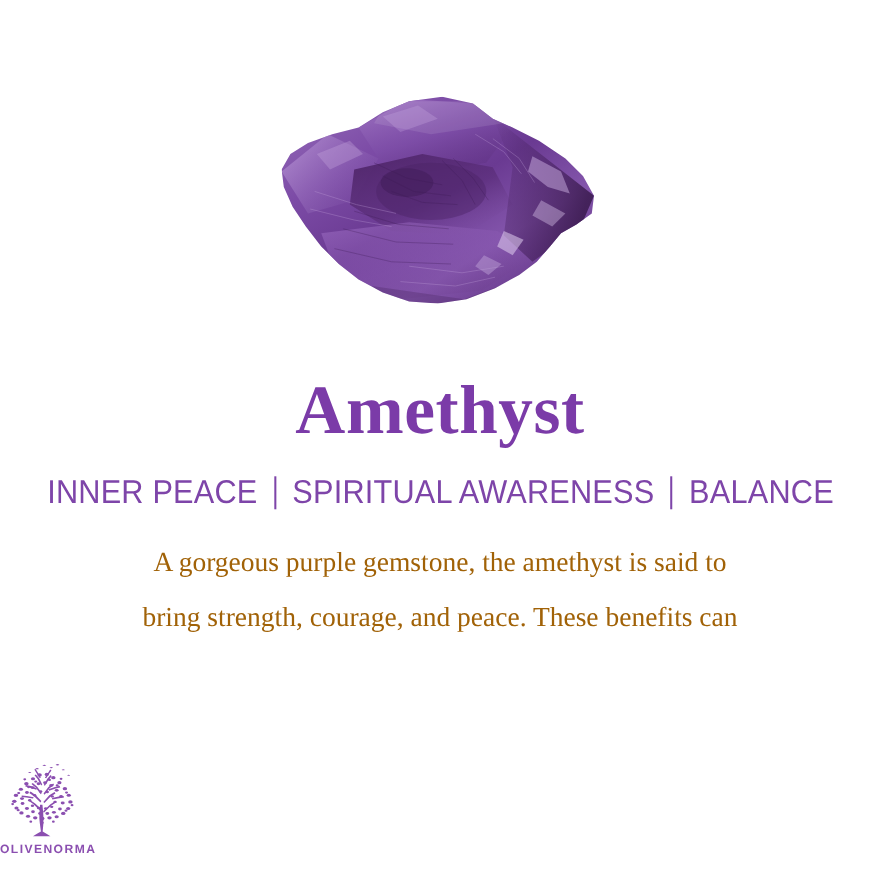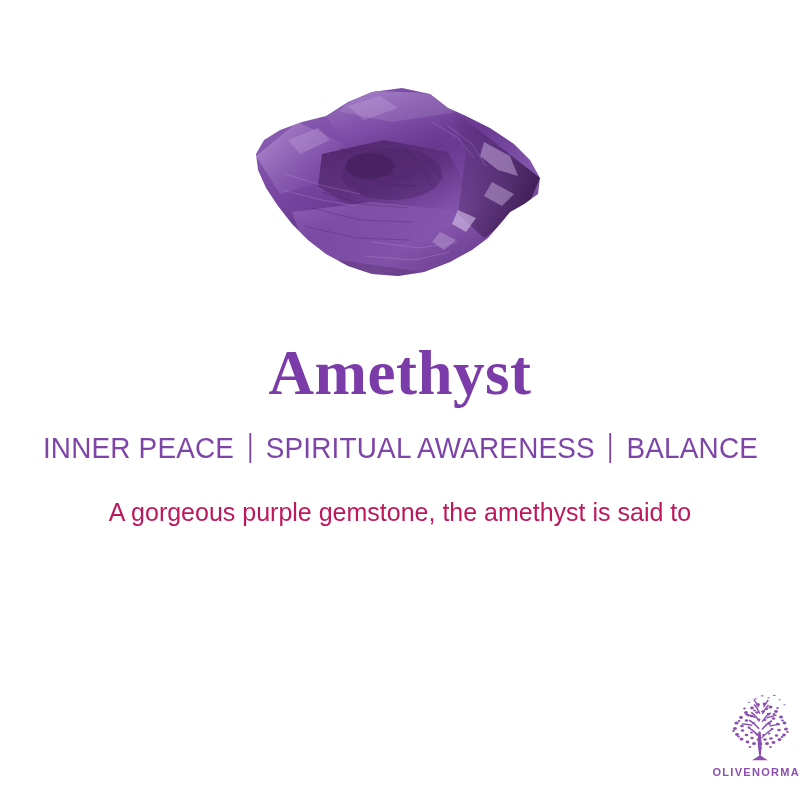--- a/index.html
+++ b/index.html
@@ -80,37 +80,37 @@
     background: #7E45A9;
     margin: 0 14px;
     flex: 0 0 auto;
   }
 
   
   .desc {
     margin-top: 22px;
     width: 720px;
     text-align: center;
-    font-family: Liberation Sans, sans-serif;
+    font-family: Liberation Serif, serif;
     font-size: 25px;
     line-height: 50px;
-    color: #be185d;
+    color: #a16207;
   }
 
   .desc-line { display: block; }
 
   
   .logo {
     position: absolute;
     left: 0;
     right: 0;
     bottom: 22px;
     display: flex;
     flex-direction: column;
-    align-items: flex-end;
+    align-items: flex-start;
   }
 
   .logo-mark { width: 78px; height: 70px; display: block; }
 
   .logo-text {
     margin-top: 3px;
     font-family: "Liberation Sans", sans-serif;
     font-size: 11px;
     font-weight: 700;
     letter-spacing: 1.3px;
@@ -228,20 +228,21 @@
   <div class="keywords">
     <span class="kw">INNER PEACE</span>
     <span class="kw-sep"></span>
     <span class="kw">SPIRITUAL AWARENESS</span>
     <span class="kw-sep"></span>
     <span class="kw">BALANCE</span>
   </div>
 
   <div class="desc">
     <span class="desc-line">A gorgeous purple gemstone, the amethyst is said to</span>
+    <span class="desc-line">bring strength, courage, and peace. These benefits can</span>
   </div>
 
   <div class="logo">
     <svg class="logo-mark" viewBox="0 0 78 70" xmlns="http://www.w3.org/2000/svg" aria-hidden="true">
       <g fill="#8B4FB0">
 
         <path d="M37.2,62.8 L36.2,55.5 C35.8,52.5 35.6,49.5 35.8,46.5 L36.4,38.5
                  L38.6,38.5 L39.3,46.5 C39.6,49.8 39.6,53 39.4,56.2 L38.8,62.8
                  L43.0,65.5 L45.8,67.2 L30.0,67.2 L33.2,65.2 Z"></path>
 

